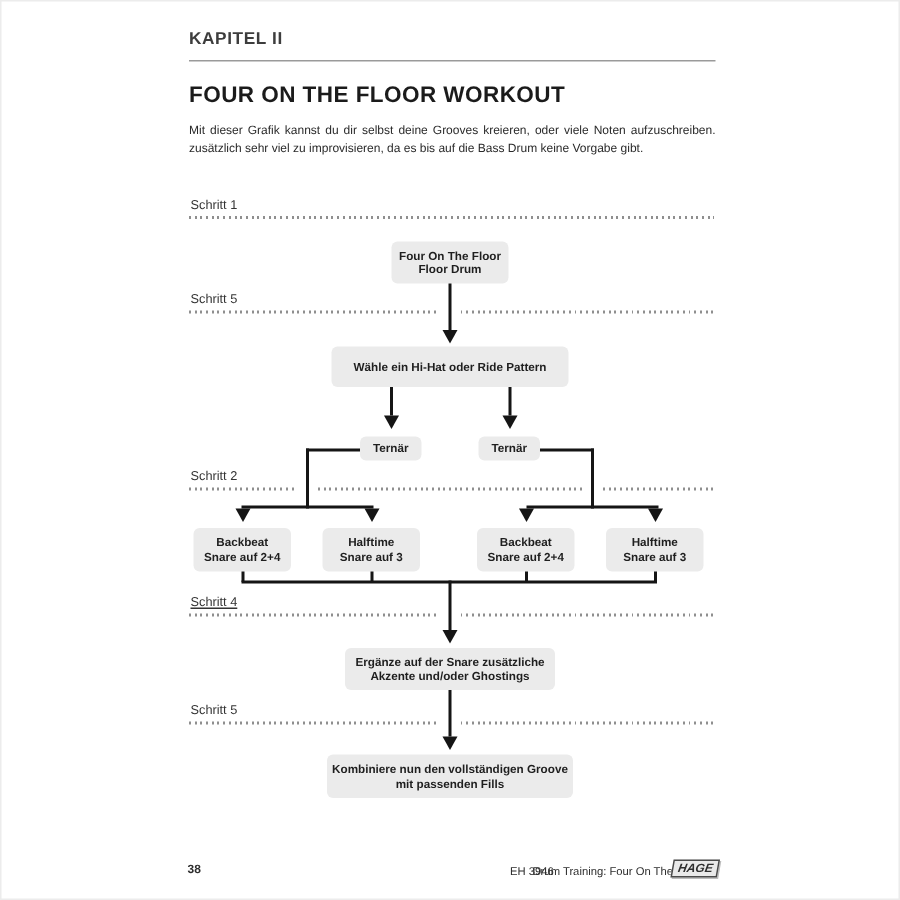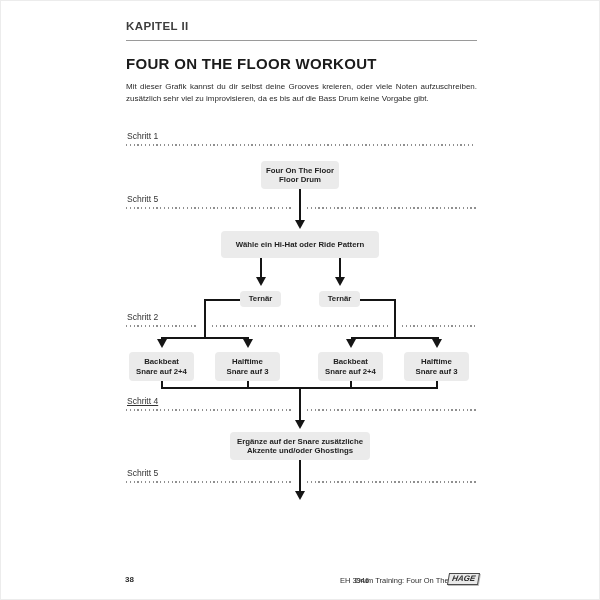--- a/index.html
+++ b/index.html
@@ -181,19 +181,23 @@
     <span>Akzente und/oder Ghostings</span>
   </div>
 
   <div class="step-label" style="top:468px;">Schritt 5</div>
   <div class="dots" style="left:126px;top:481px;width:167px;"></div>
   <div class="dots" style="left:307px;top:481px;width:169px;"></div>
 
   <div class="vline" style="left:299px;top:460px;height:31px;"></div>
   <div class="ah" style="left:295px;top:491px;"></div>
 
+  <div class="fbox" style="left:218px;top:503px;width:164px;height:29px;">
+    <span>Kombiniere nun den vollständigen Groove</span>
+    <span>mit passenden Fills</span>
+  </div>
 
   <div class="footer-page">38</div>
   <div class="footer-edition">EH 3946</div>
   <div class="footer-book">Drum Training: Four On The Floor</div>
   <div class="footer-logo">HAGE</div>
 
 </div>
 
 </body></html>

